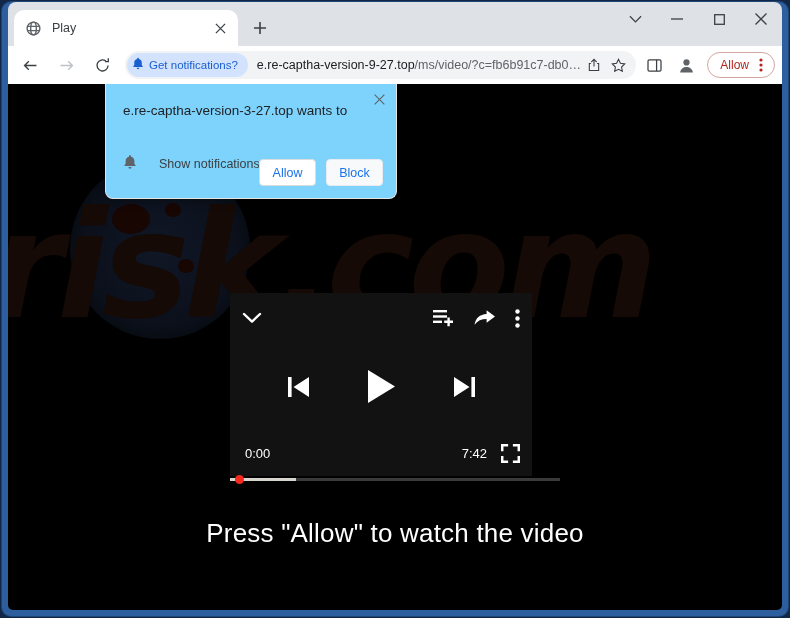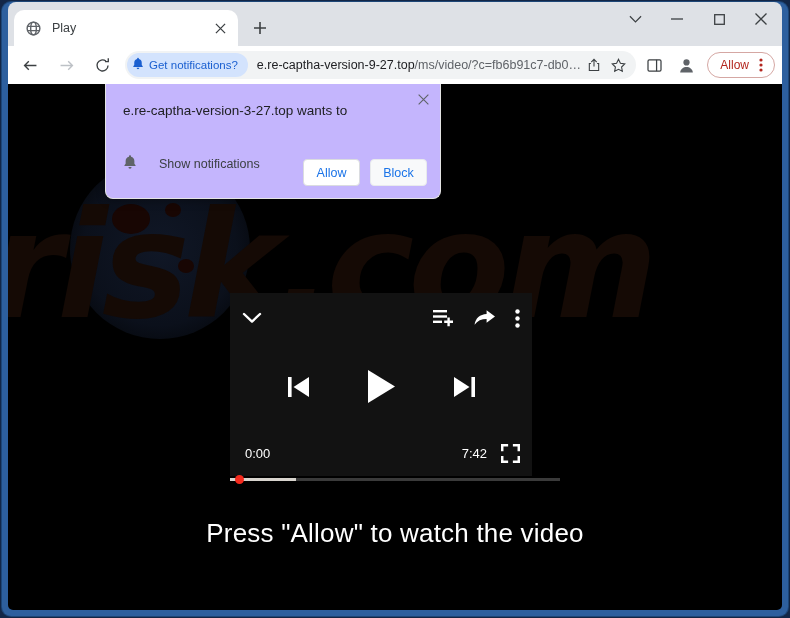--- a/index.html
+++ b/index.html
@@ -215,22 +215,22 @@
     color: #fff;
     font-family: "Liberation Sans", sans-serif;
     font-size: 26px;
     letter-spacing: 0.2px;
   }
 
   
   #permission-dialog {
     position: absolute;
     left: 97px; top: 0px;
-    width: 336px; height: 115px;
-    background: #c4b5fd;
+    width: 292px; height: 115px;
+    background: #7dd3fc;
     border: 1px solid #e4e4e4;
     border-top: none;
     border-radius: 0 0 8px 8px;
     box-shadow: 0 2px 10px rgba(0,0,0,.28);
     z-index: 20;
   }
   #dialog-close {
     position: absolute; right: 7px; top: 5px;
     width: 20px; height: 20px;
     display: flex; align-items: center; justify-content: center;

